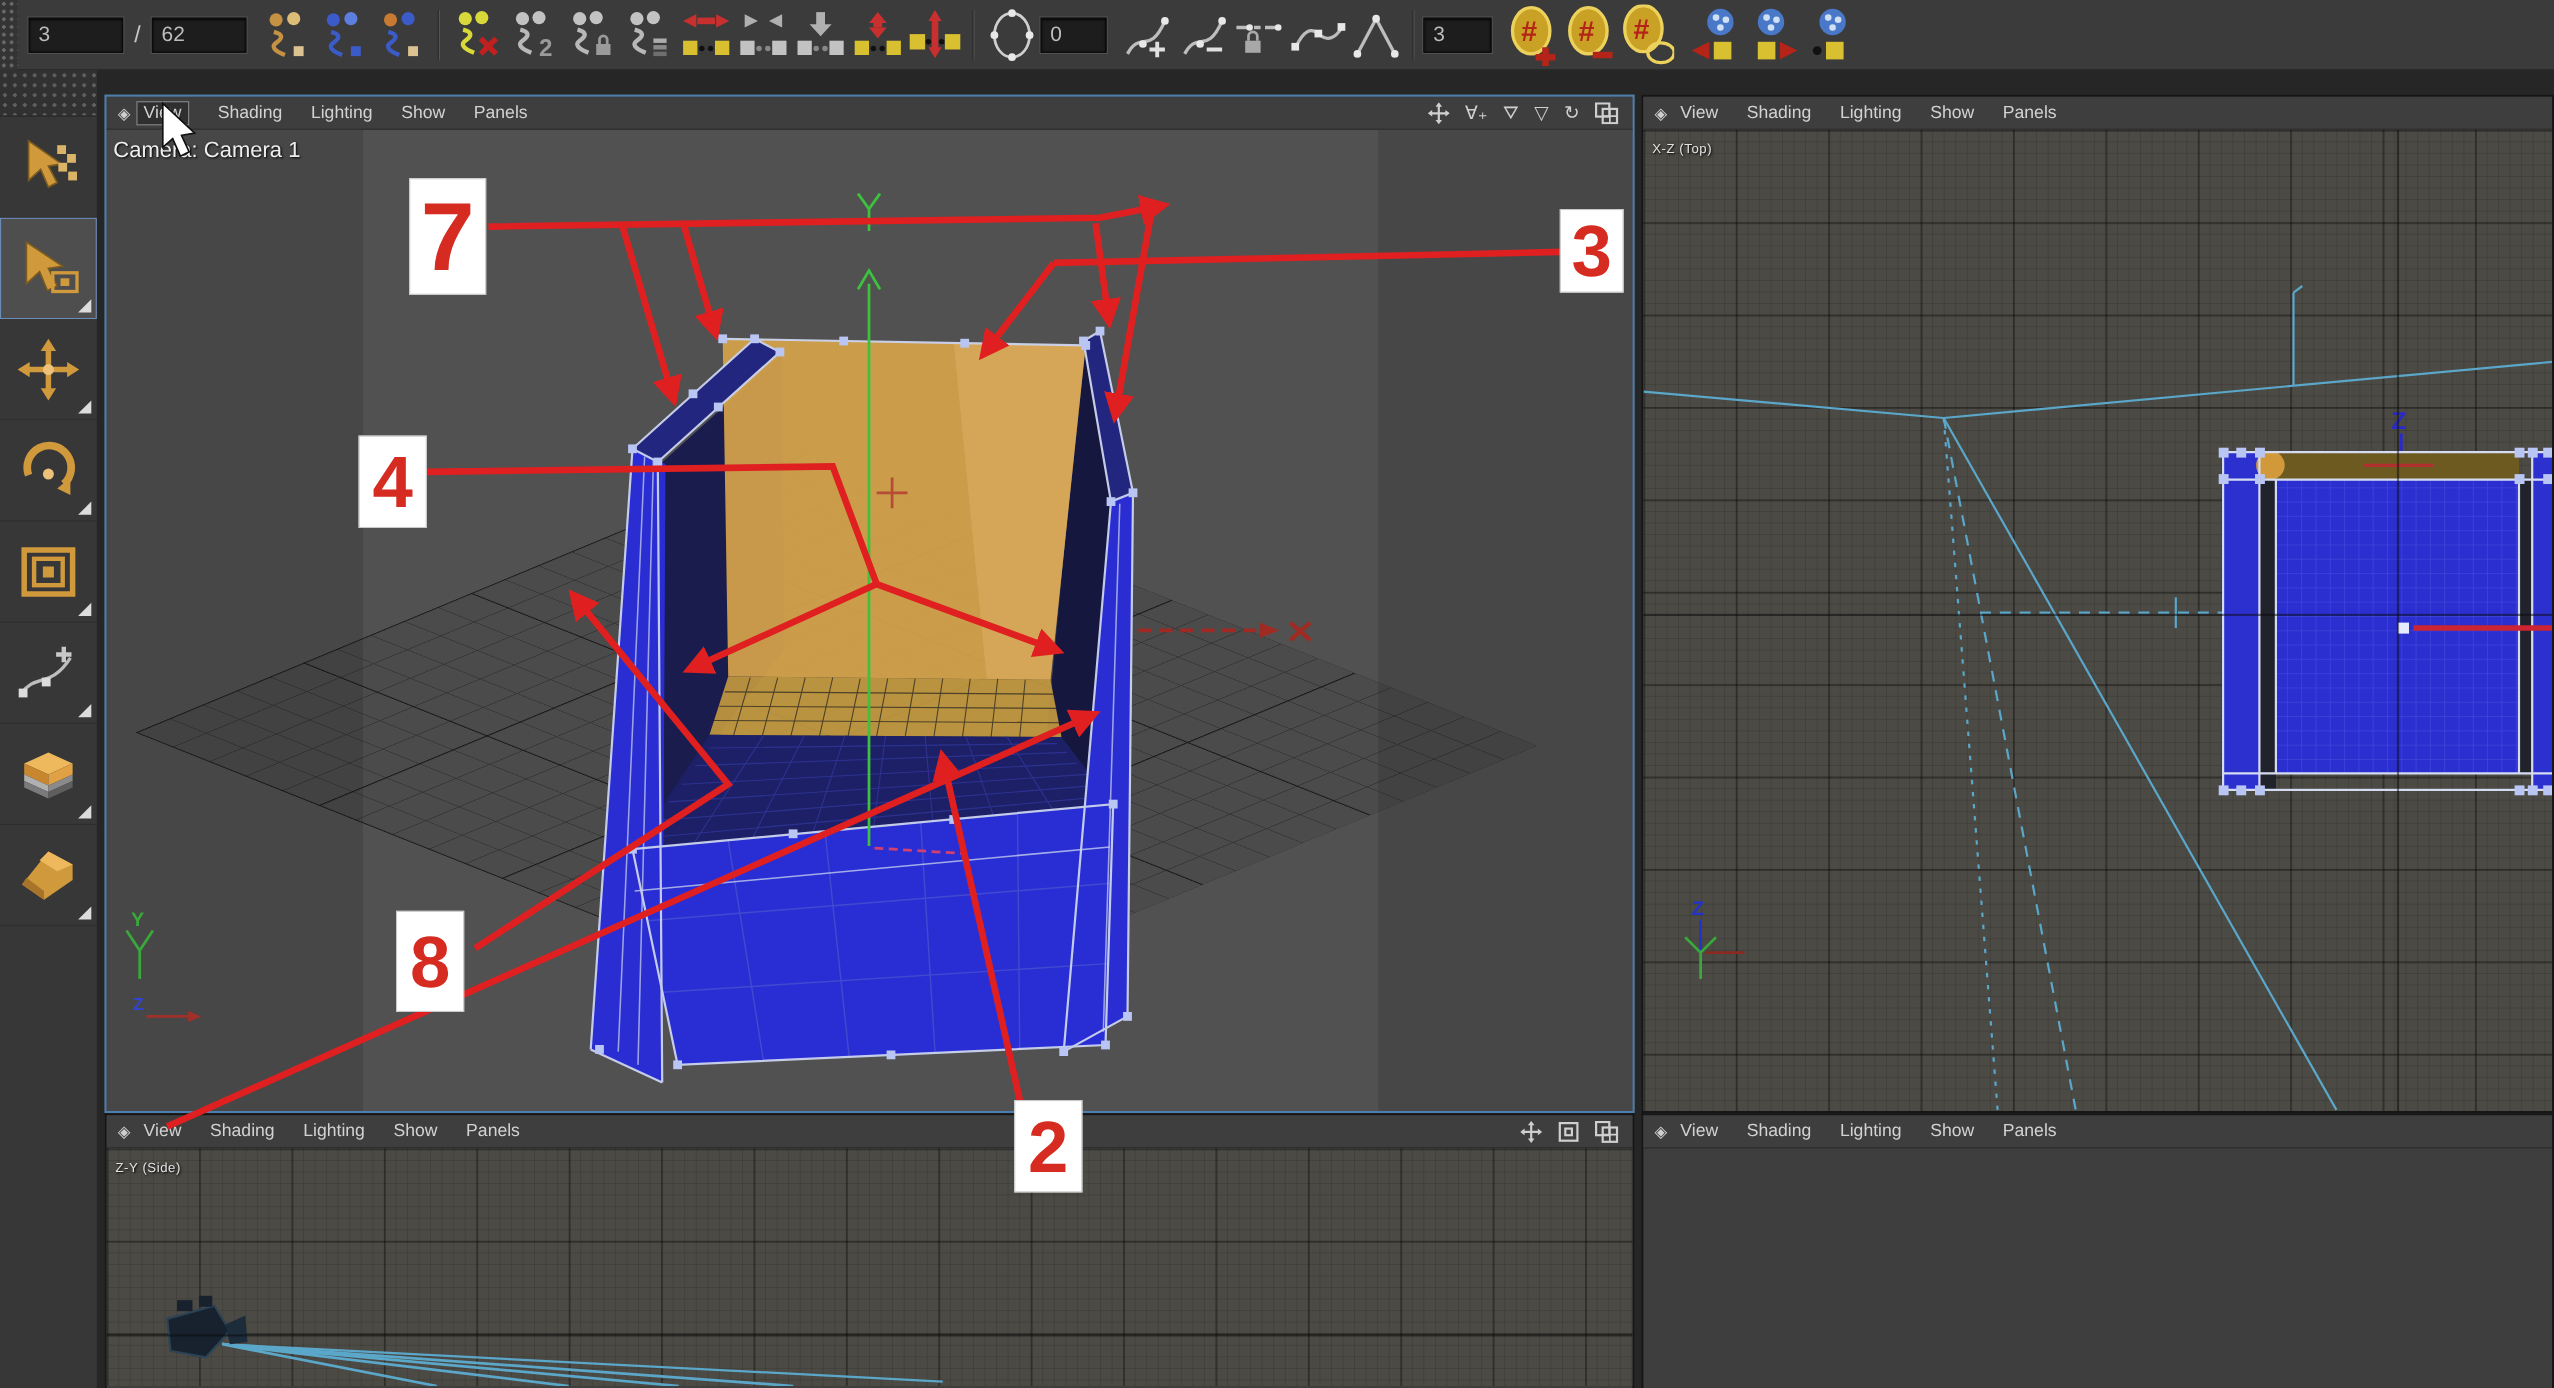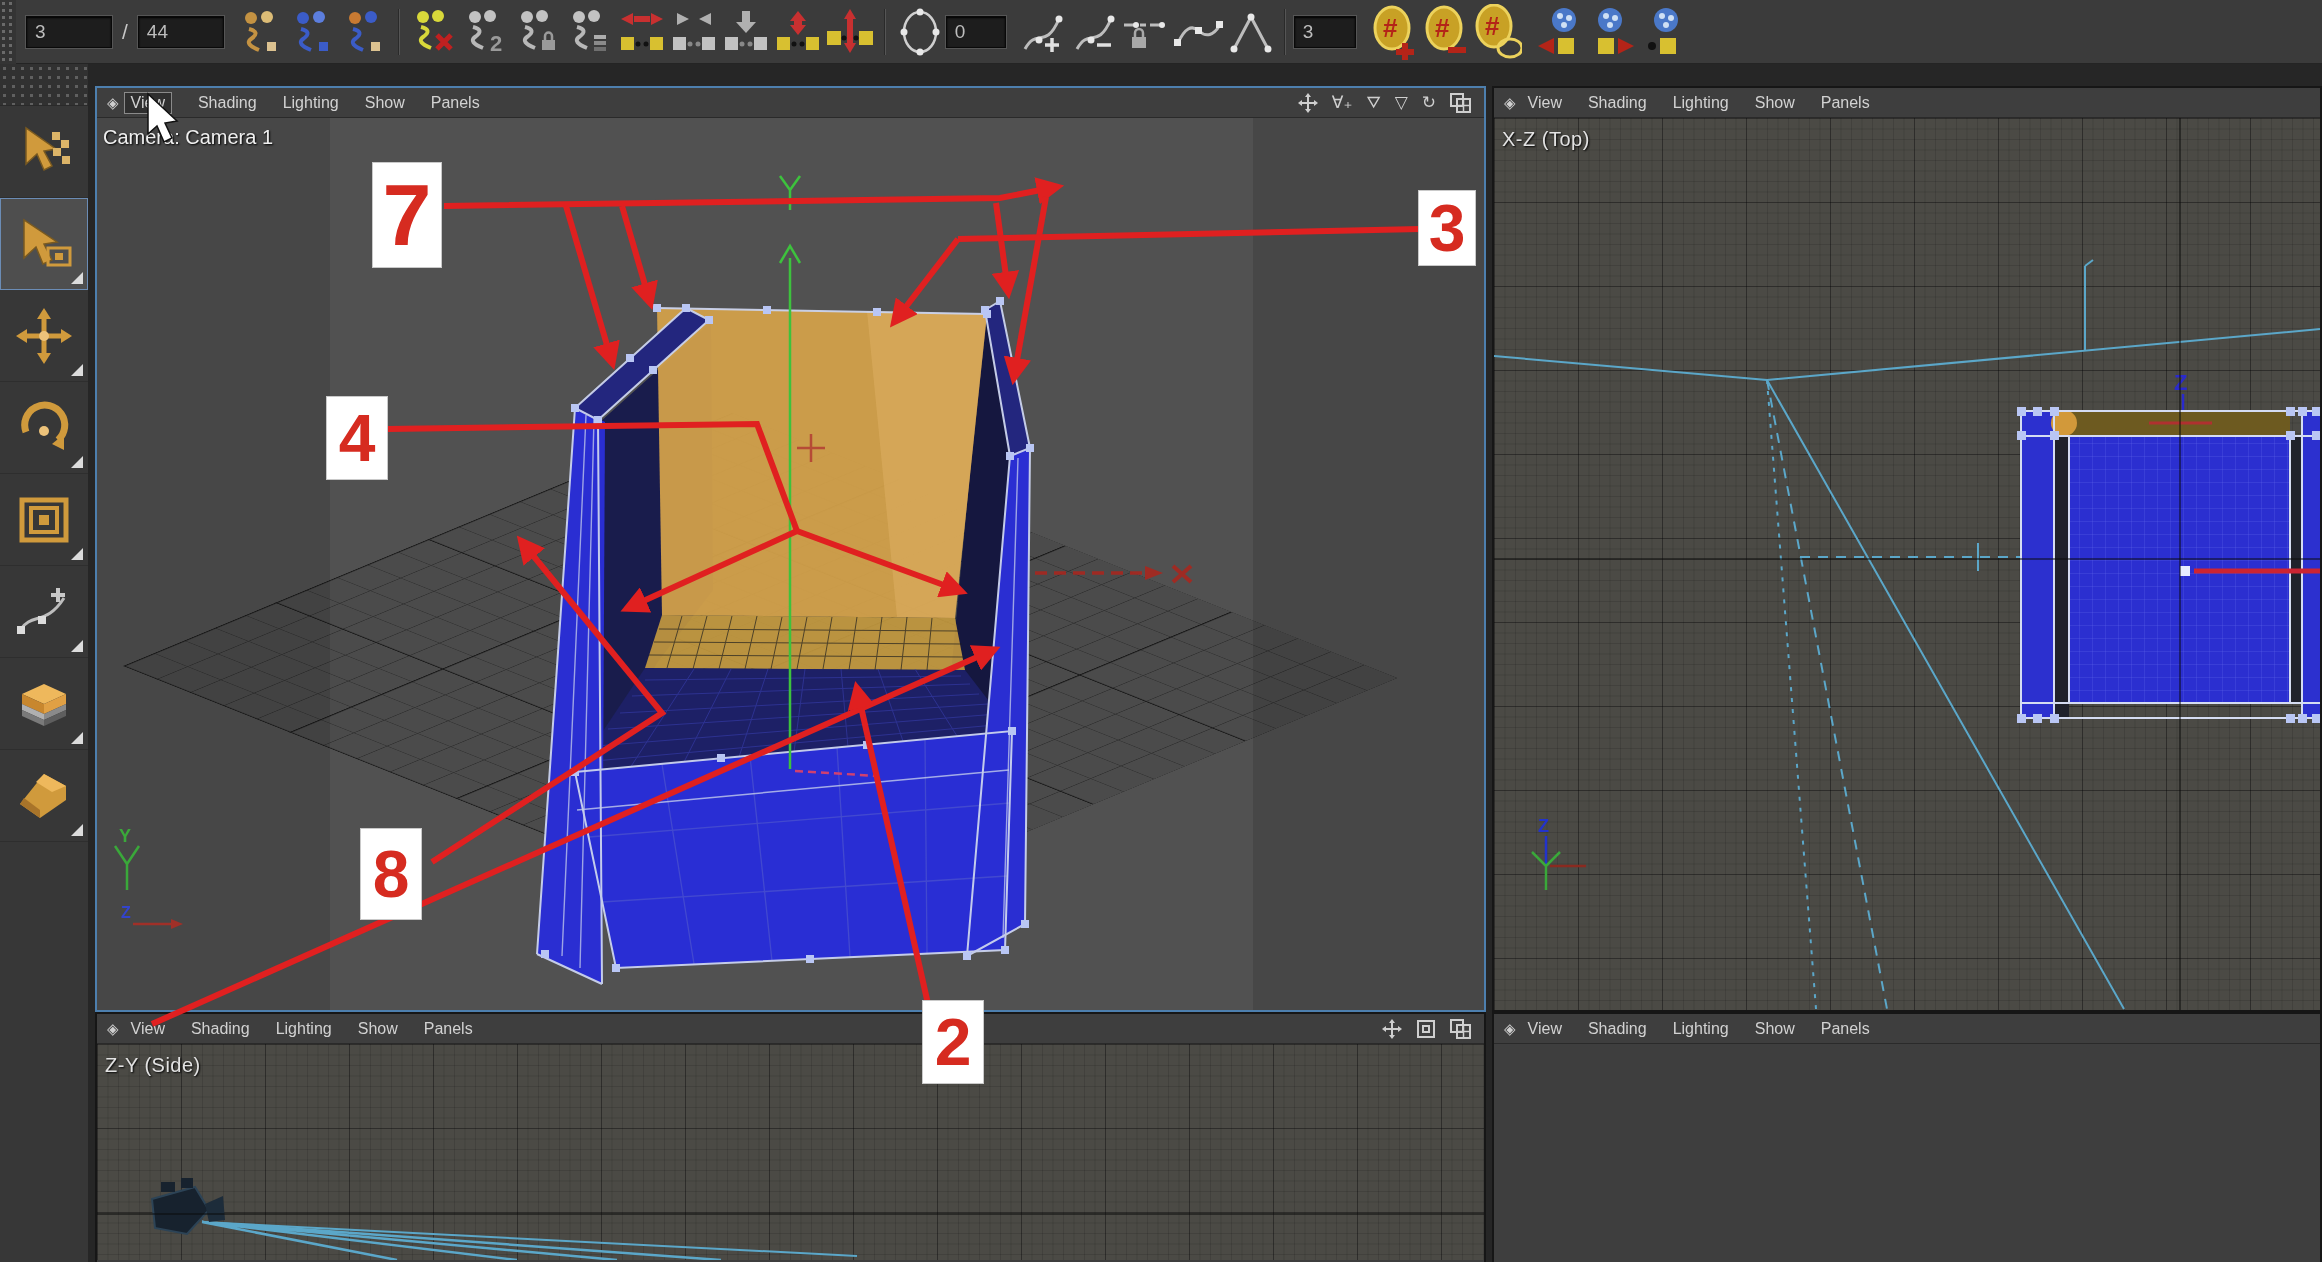--- a/index.html
+++ b/index.html
@@ -43,42 +43,42 @@
                     color:#cfcfcf; font-size:17px; }
   .vp-content { position:relative; overflow:hidden; }
   .cam-content { background:#474747; }
   .ortho { background-color:#4b4a45;
      background-image:
        linear-gradient(rgba(0,0,0,.30) 1.5px, transparent 1.5px),
        linear-gradient(90deg, rgba(0,0,0,.30) 1.5px, transparent 1.5px),
        linear-gradient(rgba(0,0,0,.12) 1px, transparent 1px),
        linear-gradient(90deg, rgba(0,0,0,.12) 1px, transparent 1px);
      background-size:100% 84px, 84px 100%, 100% 10.5px, 10.5px 100%; }
-  .vp-label { position:absolute; left:8px; top:10px; color:#e2e2e2; font-size:20px;
+  .vp-label { position:absolute; left:8px; top:10px; color:#e2e2e2; font-size:12px;
               text-shadow:1px 1px 2px #000; letter-spacing:.5px; }
   .hud { position:absolute; left:6px; top:8px; color:#efefef; font-size:20px;
          text-shadow:1px 1px 2px #000; }
   .axisline { position:absolute; background:rgba(10,10,10,.5); }
 
   
   #anno-svg { position:absolute; left:0; top:0; z-index:50; pointer-events:none; }
   .anno-label { position:absolute; z-index:51; background:#ffffff; border:1px solid #c9c9c9;
                 color:#d62b20; font-weight:bold; display:flex; align-items:center;
                 justify-content:center; font-size:66px; }
   #cursor-svg { position:absolute; z-index:60; pointer-events:none; }
 </style>
 </head>
 <body>
 
 <div id="toolbar">
   <div class="drag-strip"></div>
 
   <div class="tb-field">3</div>
   <div class="tb-slash">/</div>
-  <div class="tb-field">44</div>
+  <div class="tb-field">62</div>
   <div class="tb-gap"></div>
 
   <div class="tb-icon">
     <svg width="46" height="46">
         <circle cx="14" cy="9" r="6" fill="#c49242"></circle>
         <circle cx="30" cy="8" r="6" fill="#dcbc76"></circle>
         <path d="M12 20 q12 3 2 10 q-7 5 8 11" stroke="#c49242" stroke-width="4" fill="none"></path>
         <rect x="30" y="33" width="9" height="9" fill="#dcc290"></rect>
       </svg>
   </div>

